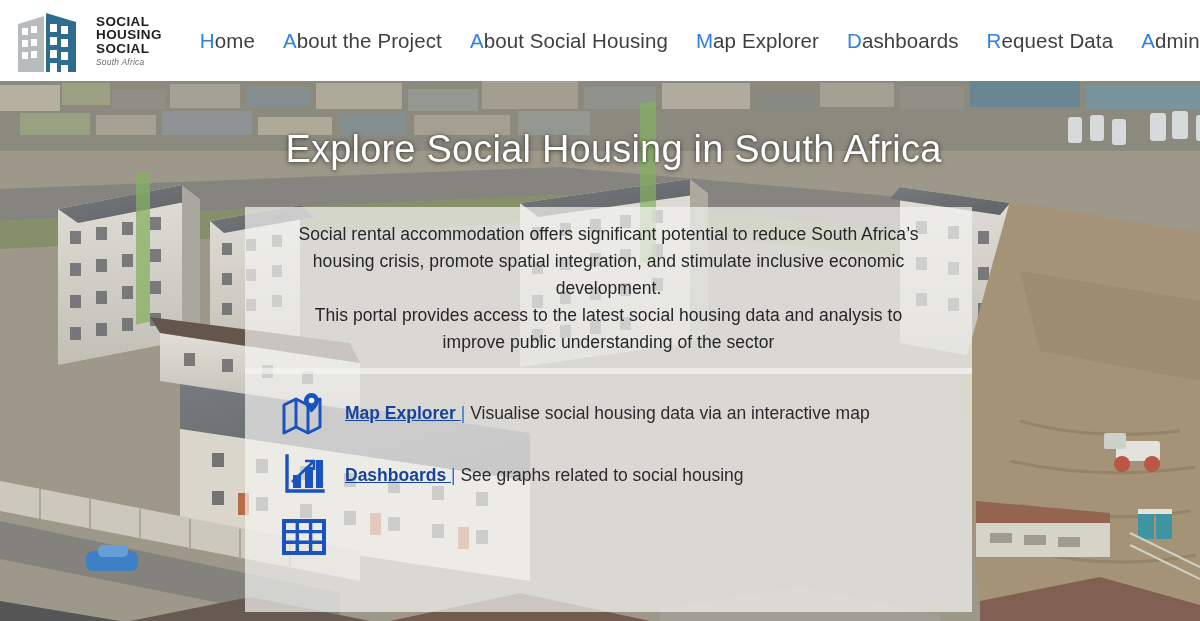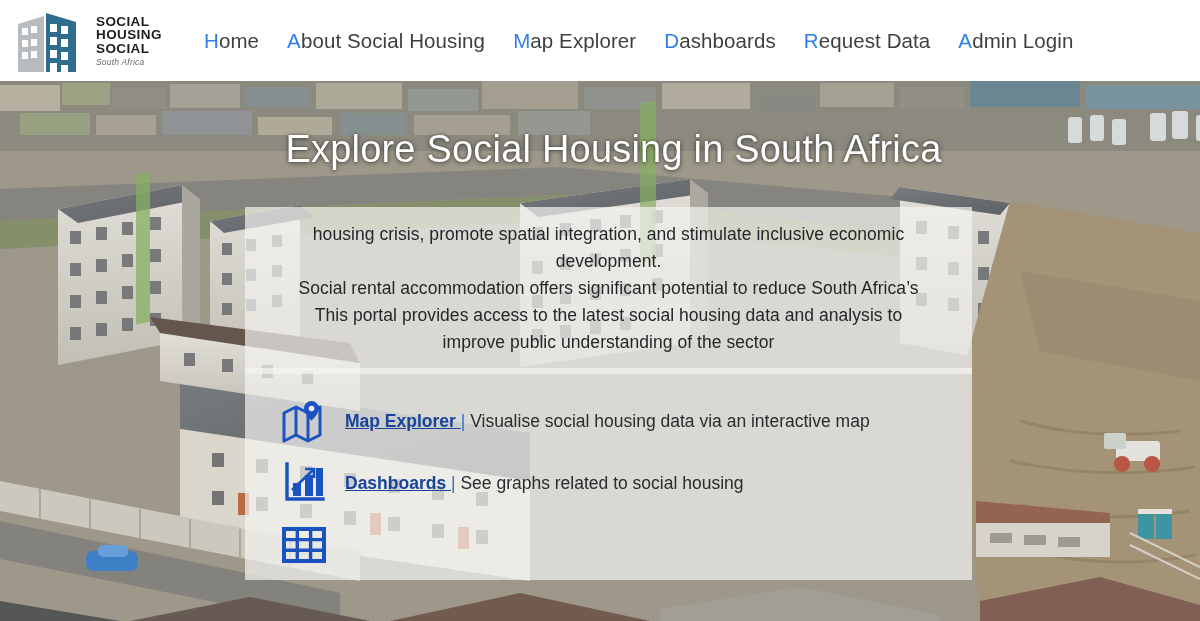--- a/index.html
+++ b/index.html
@@ -63,21 +63,21 @@
     letter-spacing: .2px;
     text-shadow: 0 1px 5px rgba(0,0,0,.55), 0 0 2px rgba(0,0,0,.4);
     padding-left: 27px;
   }
 
   .panel {
     position: absolute; left: 245px; width: 727px;
     background: rgba(243,243,241,0.70);
   }
   .panel-intro { top: 126px; padding: 14px 26px 18px; }
-  .panel-links { top: 287px; height: 212px; padding: 22px 36px; }
+  .panel-links { top: 287px; height: 244px; padding: 14px 36px; }
 
   .intro-line {
     text-align: center; font-size: 17.5px; color: #26262a;
     line-height: 27px; letter-spacing: .05px;
   }
 
   .link-row {
     display: flex; align-items: center;
     height: 62px; gap: 18px;
   }
@@ -125,20 +125,21 @@
     <div class="logo-text">
       <span class="l1">SOCIAL</span>
       <span class="l2">HOUSING</span>
       <span class="l3">SOCIAL</span>
       <span class="l4">South Africa</span>
     </div>
   </div>
 
   <nav class="nav">
     <a class="nav-item" href="#"><span class="first">H</span><span>ome</span></a>
+    <a class="nav-item" href="#"><span class="first">A</span><span>bout the Project</span></a>
     <a class="nav-item" href="#"><span class="first">A</span><span>bout Social Housing</span></a>
     <a class="nav-item" href="#"><span class="first">M</span><span>ap Explorer</span></a>
     <a class="nav-item" href="#"><span class="first">D</span><span>ashboards</span></a>
     <a class="nav-item" href="#"><span class="first">R</span><span>equest Data</span></a>
     <a class="nav-item" href="#"><span class="first">A</span><span>dmin Login</span></a>
   </nav>
 </div>
 
 <div class="hero">
 
@@ -384,22 +385,22 @@
       <polygon points="980,520 1100,496 1200,524 1200,540 980,540" fill="#7a5448"></polygon>
       <polygon points="660,528 800,506 940,534 940,540 660,540" fill="#9e9a92"></polygon>
     </g>
 
     <rect x="0" y="0" width="1200" height="540" fill="#c9c3b4" opacity=".10"></rect>
   </svg>
 
   <div class="hero-title">Explore Social Housing in South Africa</div>
 
   <div class="panel panel-intro">
+    <div class="intro-line">Social rental accommodation offers significant potential to reduce South Africa’s</div>
     <div class="intro-line">housing crisis, promote spatial integration, and stimulate inclusive economic development.</div>
-    <div class="intro-line">Social rental accommodation offers significant potential to reduce South Africa’s</div>
     <div class="intro-line">This portal provides access to the latest social housing data and analysis to</div>
     <div class="intro-line">improve public understanding of the sector</div>
   </div>
 
   <div class="panel panel-links">
 
     <div class="link-row">
       <svg class="link-icon" viewBox="0 0 46 44">
         <g fill="none" stroke="#1a53c0" stroke-width="3" stroke-linejoin="round">
           <path d="M3 14 L15 8 L27 14 L39 8 L39 36 L27 42 L15 36 L3 42 Z"></path>

